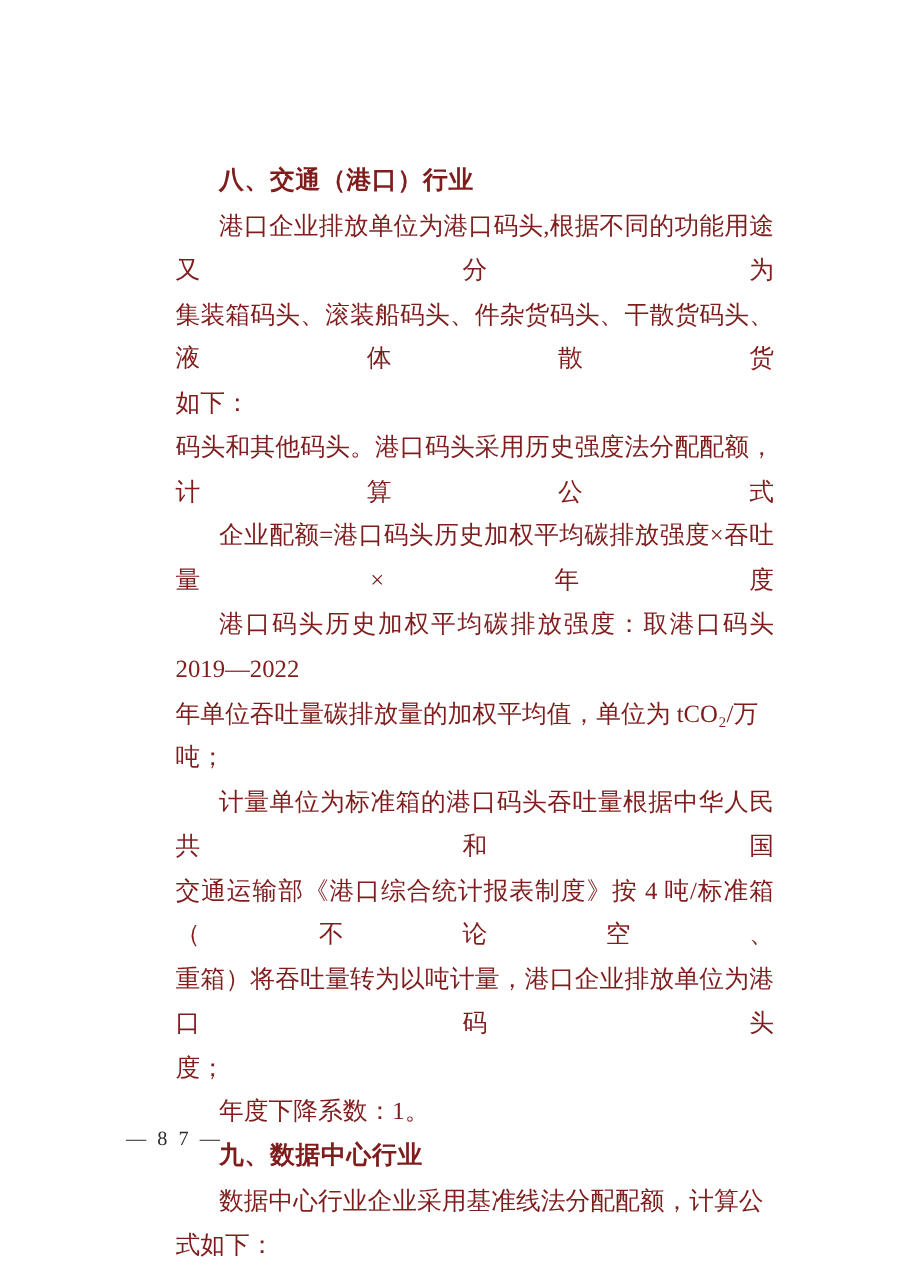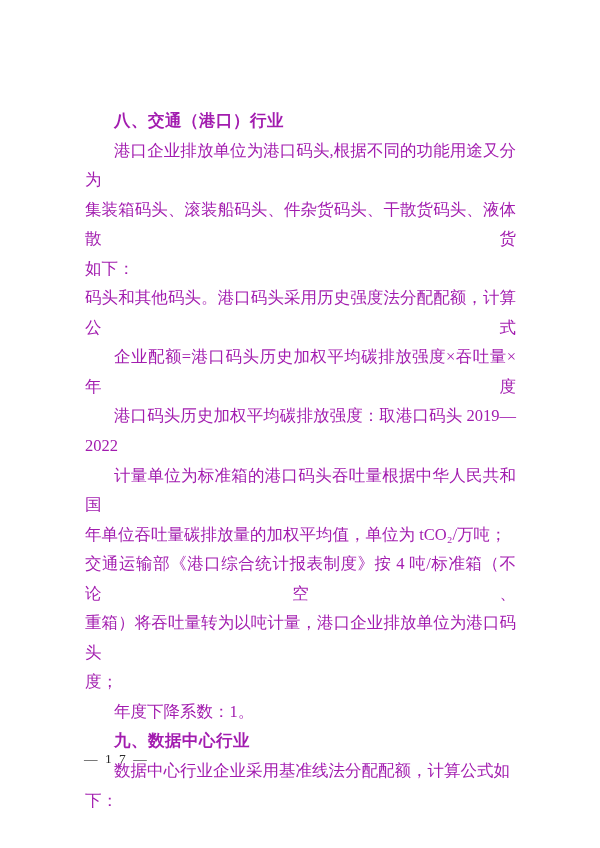--- a/index.html
+++ b/index.html
@@ -21,21 +21,22 @@
     left: 85px;
     top: 106px;
     width: 431px;
   }
   .line {
     min-height: 29.55px;
     line-height: 29.55px;
     font-size: 16.5px;
     white-space: normal;
     text-align: left;
-    color: #a21caf;
+    color: #7f1d1d;
+    margin-left: 32px;
   }
   .line.indent {
     text-indent: 29px;
   }
   .line.fill {
     text-align: justify;
     text-align-last: justify;
     text-justify: inter-character;
   }
   .line.heading {
@@ -60,23 +61,23 @@
 
 <div class="page">
   <div class="doc-body">
       <div class="line heading indent">八、交通（港口）行业</div>
       <div class="line body indent fill">港口企业排放单位为港口码头,根据不同的功能用途又分为</div>
       <div class="line body fill">集装箱码头、滚装船码头、件杂货码头、干散货码头、液体散货</div>
       <div class="line body">如下：</div>
       <div class="line body fill">码头和其他码头。港口码头采用历史强度法分配配额，计算公式</div>
       <div class="line body indent fill">企业配额=港口码头历史加权平均碳排放强度×吞吐量×年度</div>
       <div class="line body indent fill">港口码头历史加权平均碳排放强度：取港口码头 2019—2022</div>
+      <div class="line body">年单位吞吐量碳排放量的加权平均值，单位为 tCO₂/万吨；</div>
       <div class="line body indent fill">计量单位为标准箱的港口码头吞吐量根据中华人民共和国</div>
-      <div class="line body">年单位吞吐量碳排放量的加权平均值，单位为 tCO₂/万吨；</div>
       <div class="line body fill">交通运输部《港口综合统计报表制度》按 4 吨/标准箱（不论空、</div>
       <div class="line body fill">重箱）将吞吐量转为以吨计量，港口企业排放单位为港口码头</div>
       <div class="line body">度；</div>
       <div class="line body indent">年度下降系数：1。</div>
       <div class="line heading indent">九、数据中心行业</div>
       <div class="line body indent">数据中心行业企业采用基准线法分配配额，计算公式如下：</div>
     </div>
-  <div class="page-number">— 1 7 —</div>
+  <div class="page-number">— 8 7 —</div>
 </div>
 
 </body></html>

